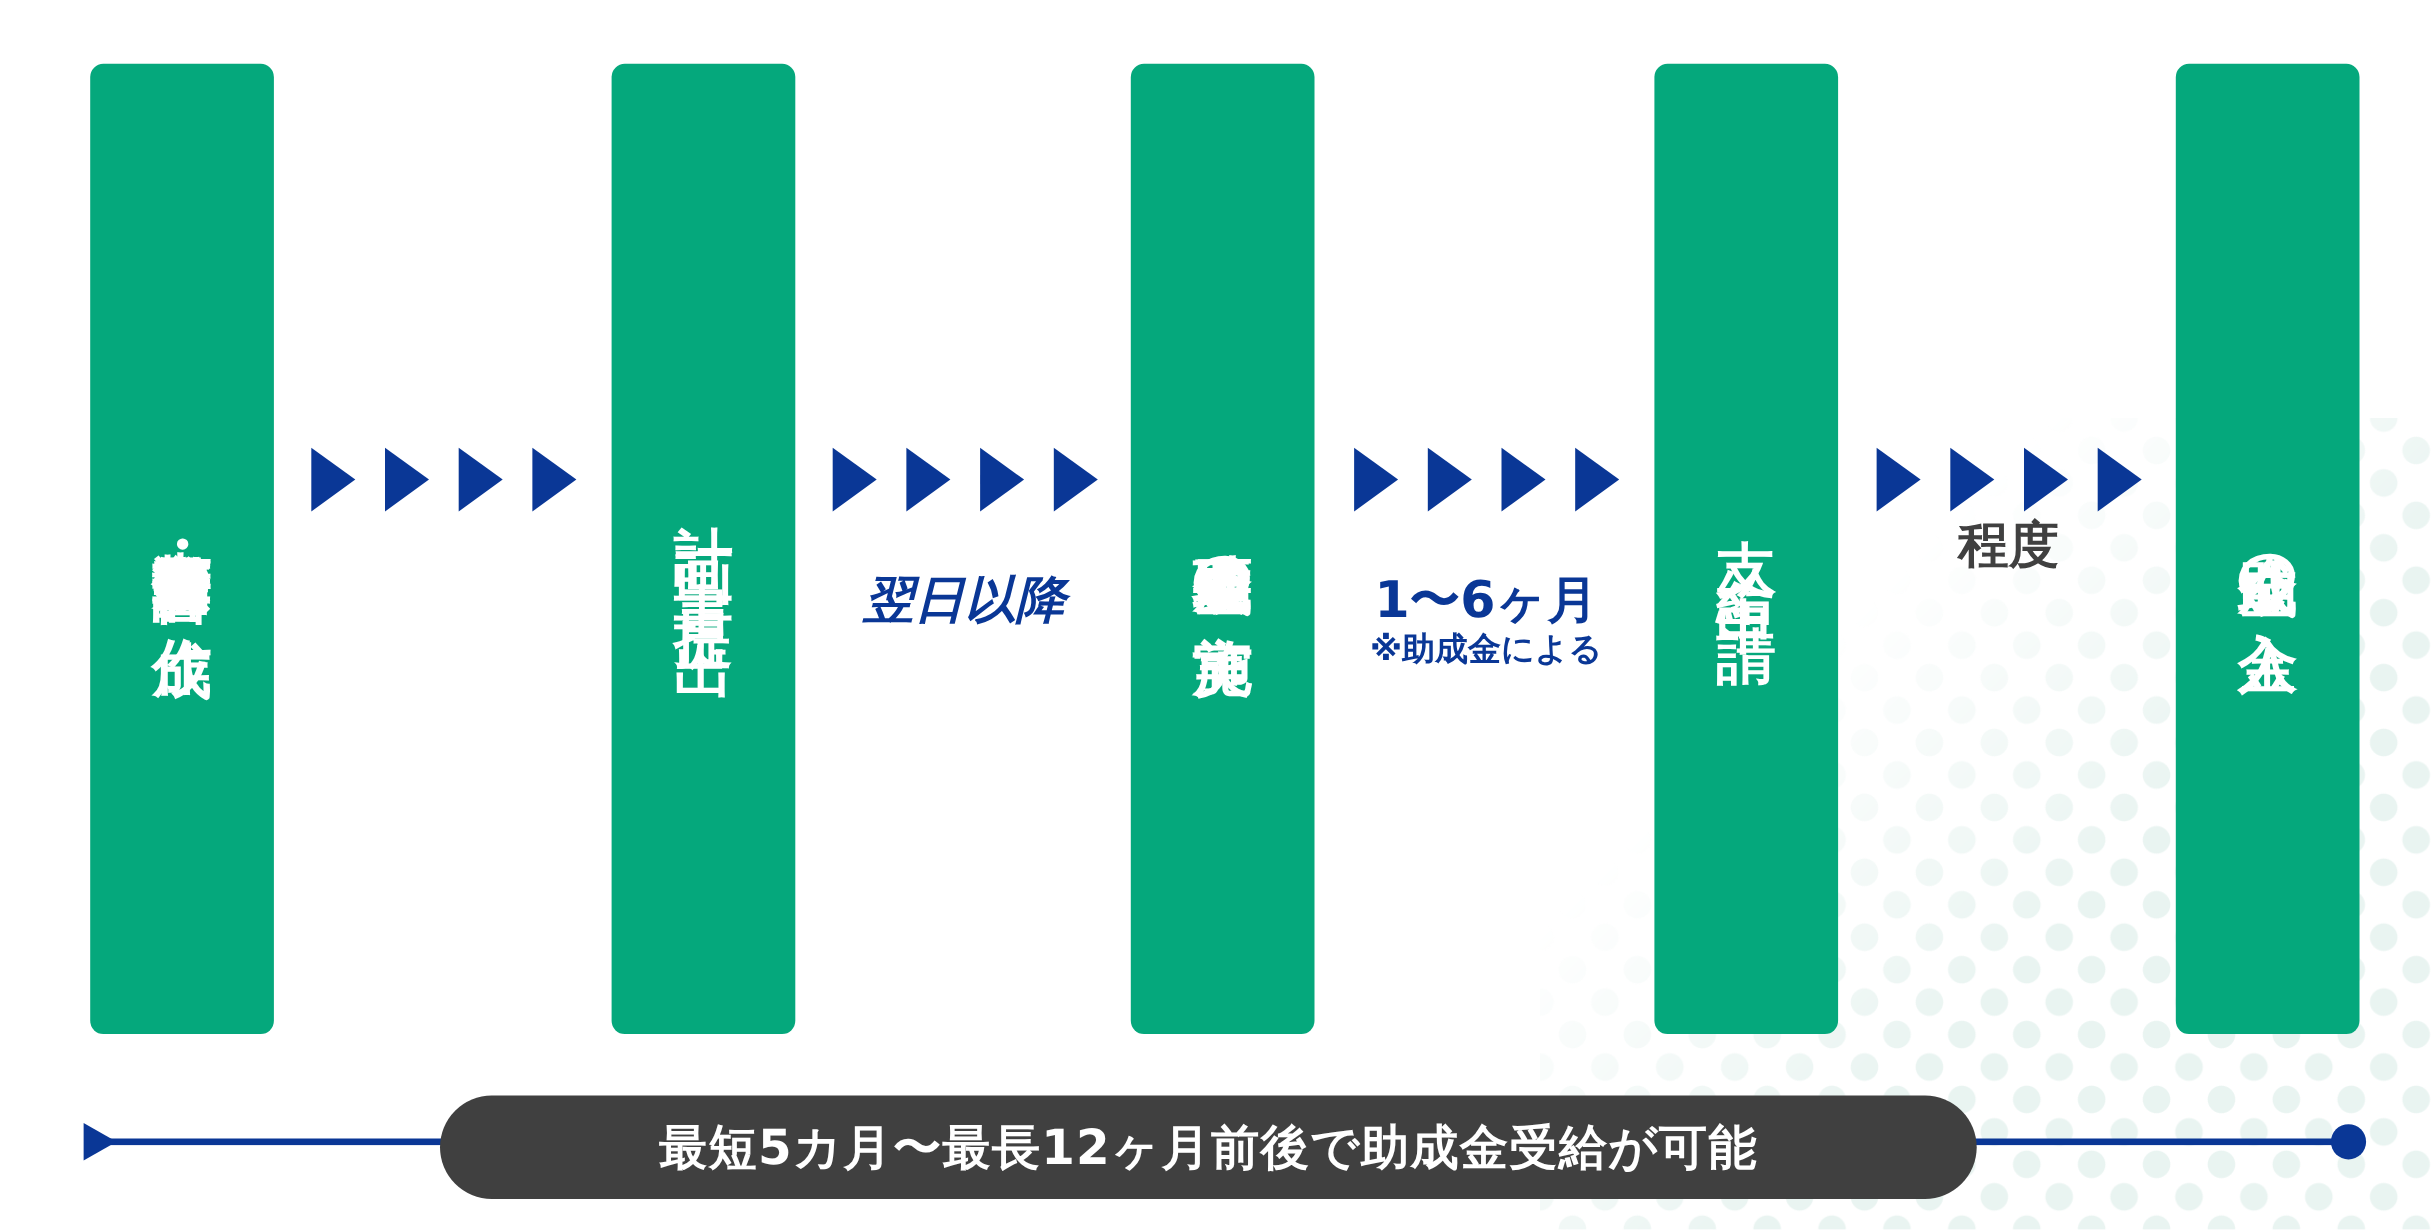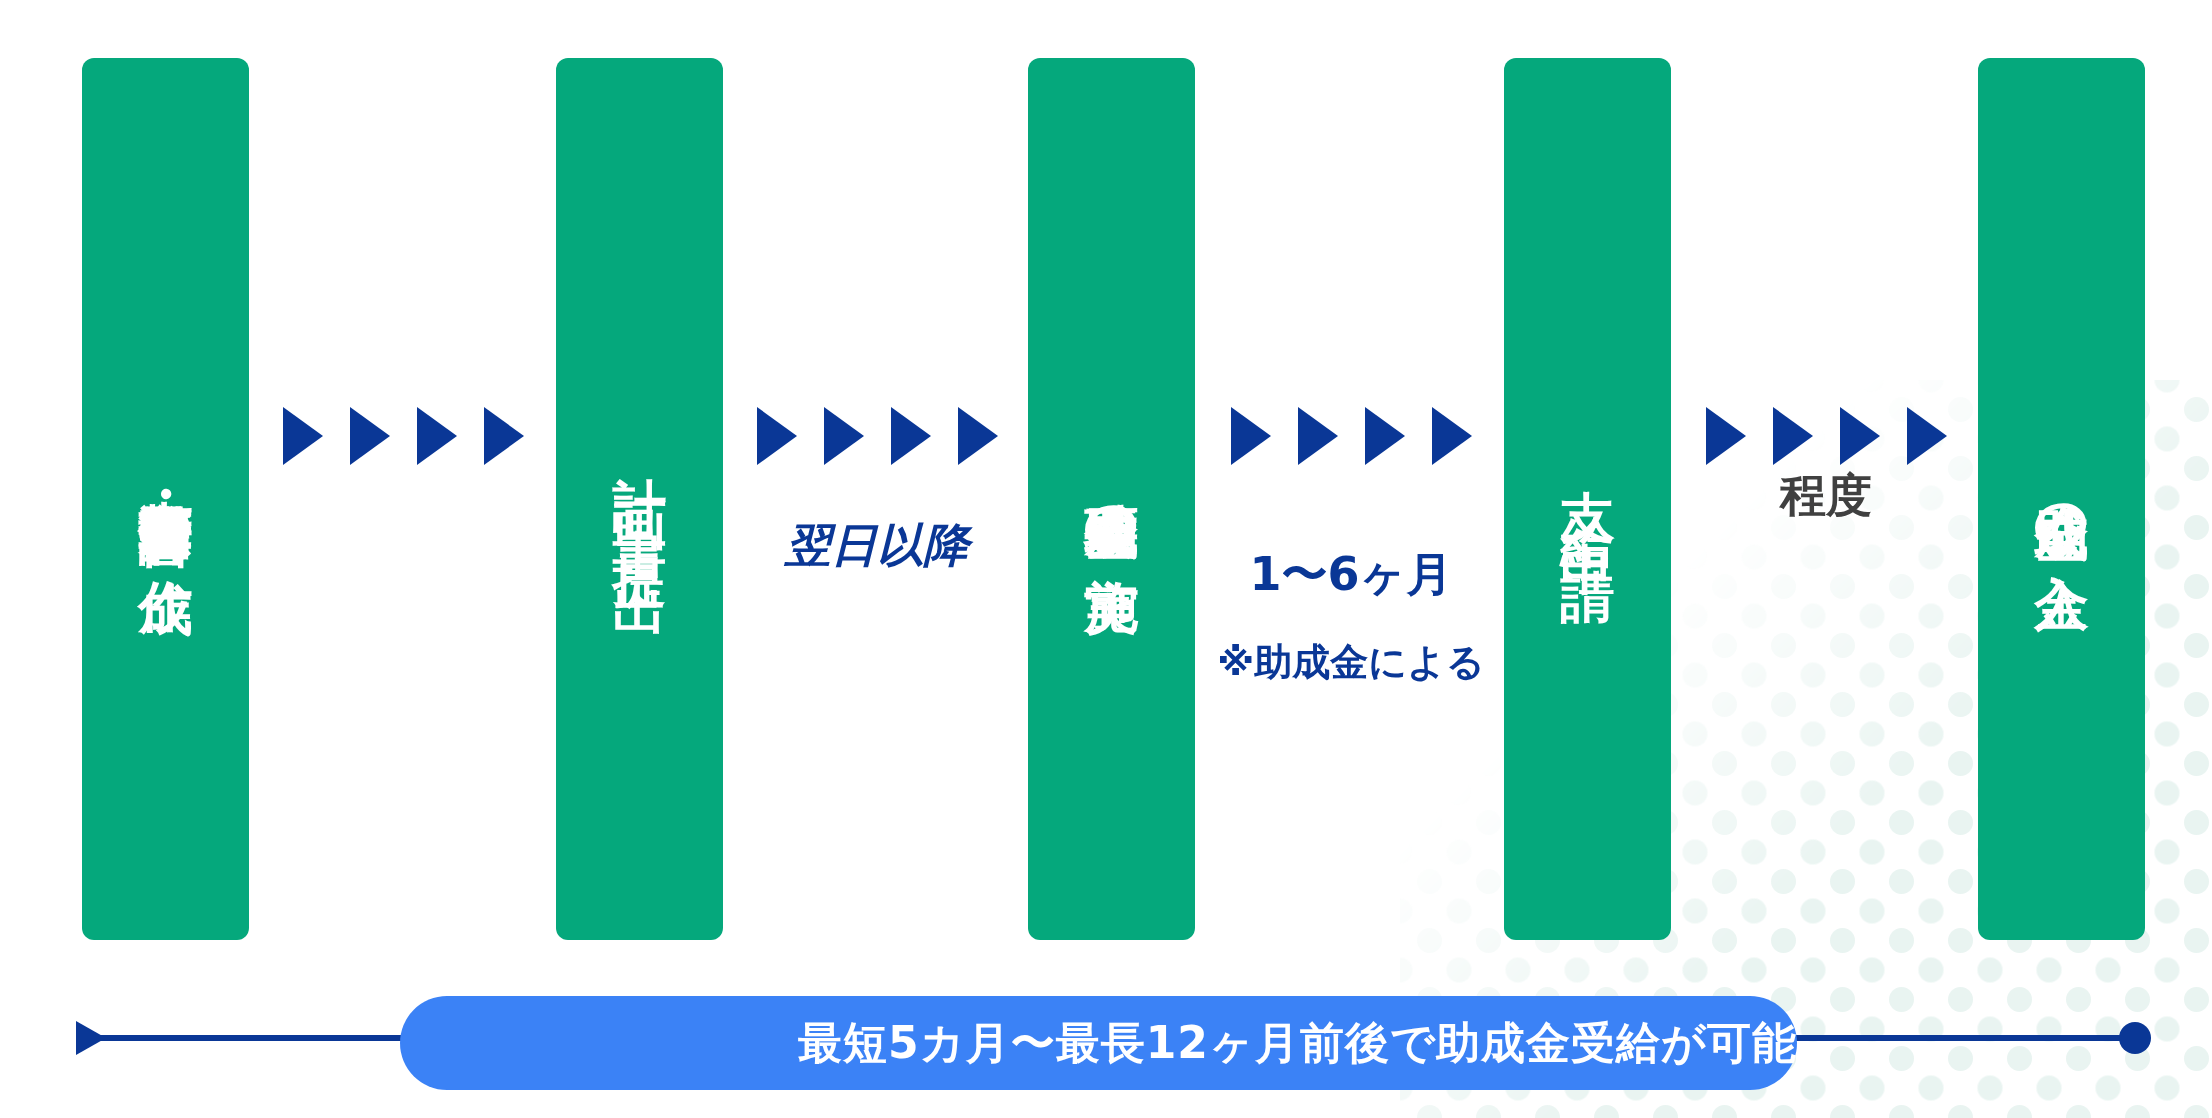--- a/index.html
+++ b/index.html
@@ -37,22 +37,22 @@
   .tri {
     width: 0; height: 0;
     border-top: 29px solid transparent; border-bottom: 29px solid transparent;
     border-left: 40px solid #0a3796;
   }
   .gap-main {
     margin-top: 52px; color: #0a3796; font-weight: bold;
     font-size: 46px; line-height: 56px; text-align: center; white-space: nowrap;
   }
   .gap-sub {
-    margin-top: 14px; color: #0a3796; font-weight: bold;
-    font-size: 38px; line-height: 36px; white-space: nowrap;
+    color: #0a3796; font-weight: bold;
+    font-size: 30px; line-height: 36px; white-space: nowrap;
   }
   .gap-sub2 {
     color: #0a3796; font-weight: bold; font-size: 46px; line-height: 60px; white-space: nowrap;
   }
   .timeline-line {
     position: absolute; left: 90px; top: 1035px; width: 2045px; height: 6px;
   }
   .timeline-start {
     position: absolute; left: 76px; top: 1021px; width: 0; height: 0;
     border-top: 17px solid transparent; border-bottom: 17px solid transparent;
@@ -101,21 +101,21 @@
 </div>
 <div class="gap" style="left:727px;">
   <div class="arrows">
     <div class="tri" style="border-left-color: rgb(10, 55, 150);"></div>
       <div class="tri" style="border-left-color: rgb(10, 55, 150);"></div>
       <div class="tri" style="border-left-color: rgb(10, 55, 150);"></div>
       <div class="tri" style="border-left-color: rgb(10, 55, 150);"></div>
   </div>
   <div class="gap-main" style="color: rgb(10, 55, 150); font-style: italic;">翌日以降</div>
 </div>
-<div class="gap" style="left:1201px;justify-content:space-between;">
+<div class="gap" style="left:1201px;">
   <div class="arrows">
     <div class="tri" style="border-left-color: rgb(10, 55, 150);"></div>
       <div class="tri" style="border-left-color: rgb(10, 55, 150);"></div>
       <div class="tri" style="border-left-color: rgb(10, 55, 150);"></div>
       <div class="tri" style="border-left-color: rgb(10, 55, 150);"></div>
   </div>
   <div class="gap-main" style="color: rgb(10, 55, 150);">1〜6ヶ月</div>
   <div class="gap-sub" style="color: rgb(10, 55, 150);">※助成金による</div>
 </div>
 <div class="gap" style="left:1676px;">
@@ -124,15 +124,15 @@
       <div class="tri" style="border-left-color: rgb(10, 55, 150);"></div>
       <div class="tri" style="border-left-color: rgb(10, 55, 150);"></div>
       <div class="tri" style="border-left-color: rgb(10, 55, 150);"></div>
   </div>
   <div class="gap-sub2" style="color: #404040;">程度</div>
 </div>
 
 <div class="timeline-line" style="background: rgb(10, 55, 150);"></div>
 <div class="timeline-start" style="border-left-color: rgb(10, 55, 150);"></div>
 <div class="timeline-end" style="background: rgb(10, 55, 150);"></div>
-<div class="pill" style="background: #3b82f6; justify-content: flex-end;">
+<div class="pill" style="background: #404040;">
   <span class="pill-text">最短5カ月〜最長12ヶ月前後で助成金受給が可能</span>
 </div>
 
 </body></html>

